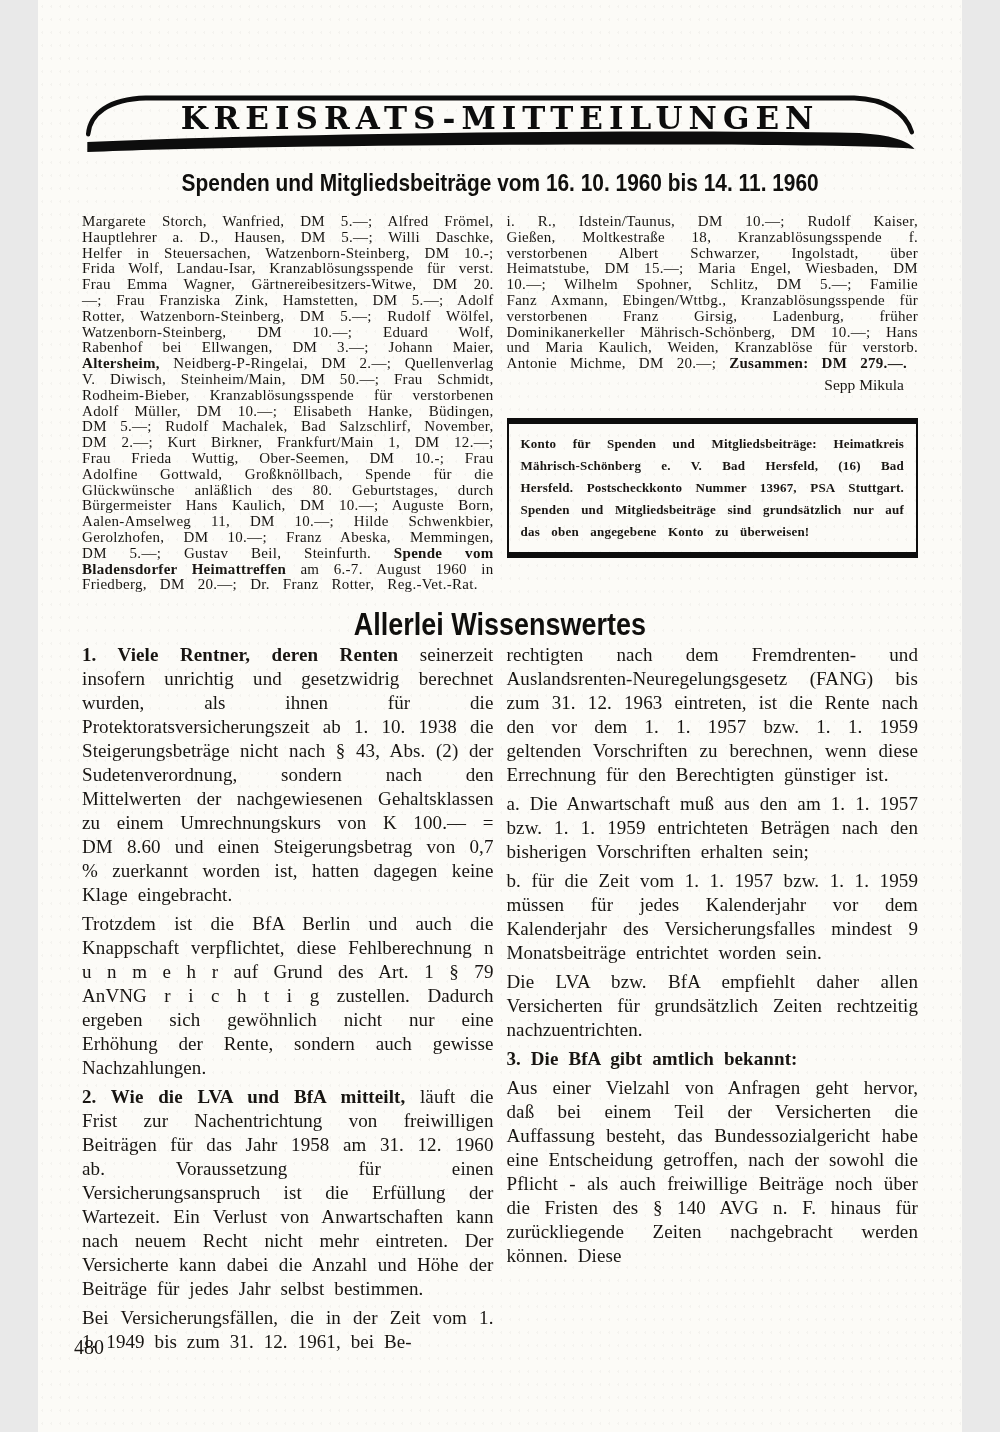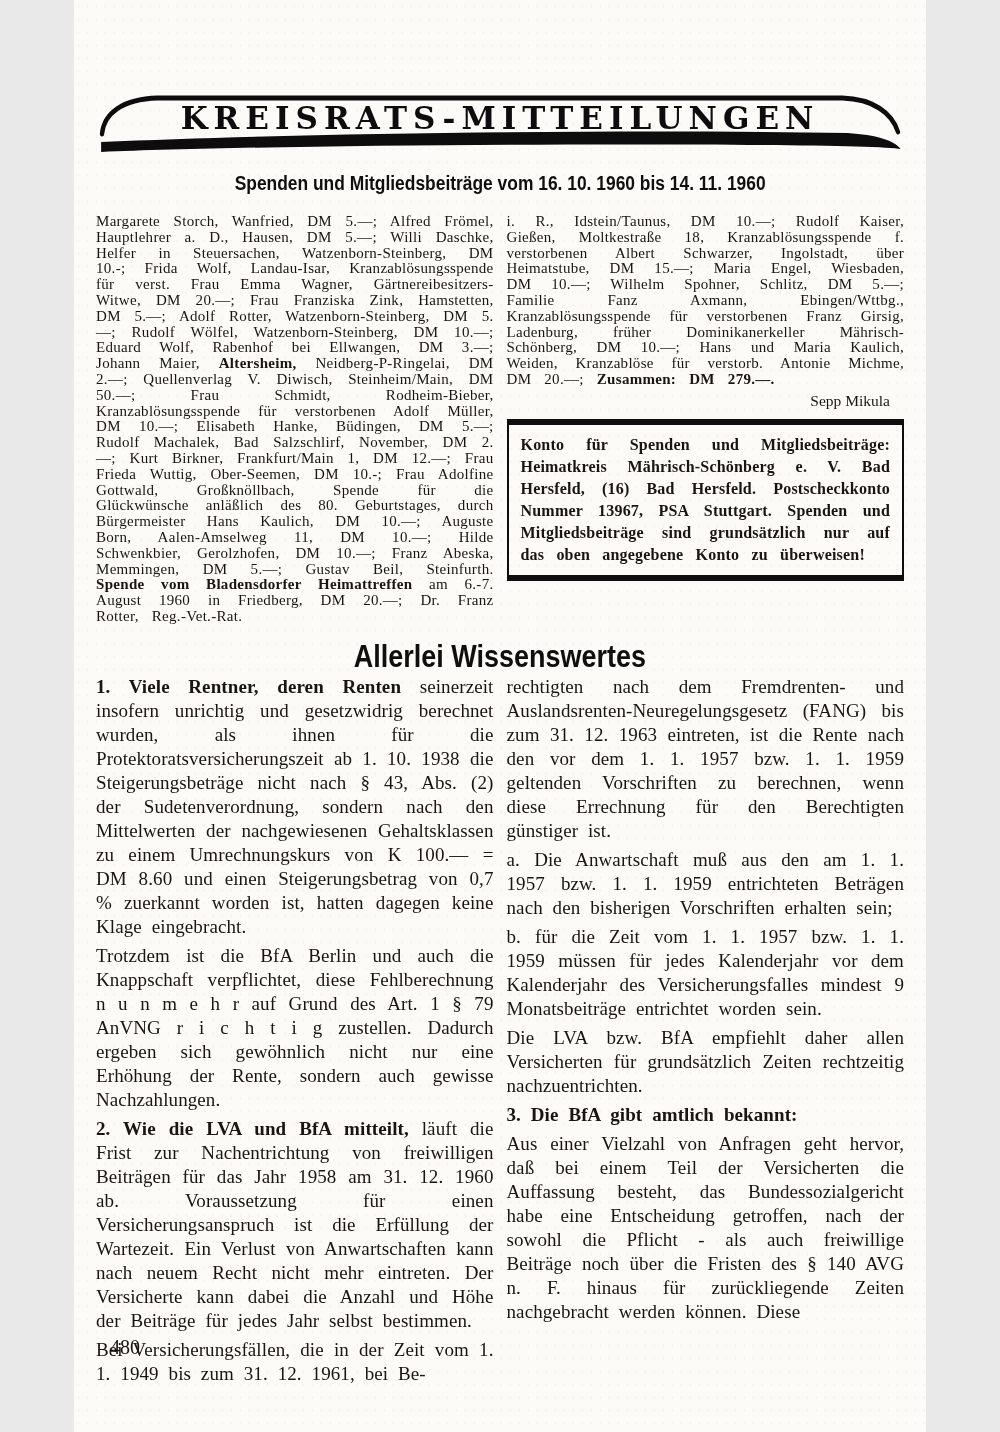--- a/index.html
+++ b/index.html
@@ -1,55 +1,55 @@
 <!DOCTYPE html>
 <html><head>
 <meta charset="utf-8">
 <style>
   * { margin:0; padding:0; box-sizing:border-box; }
   html,body { background:#e9e9e9; }
   .page {
-    width:852px; height:1432px; margin:0 auto; position:relative;
+    width:924px; height:1432px; margin:0 auto; position:relative;
     background:#fcfbf7;
     background-image: radial-gradient(rgba(40,35,25,0.035) 1px, transparent 1px);
     background-size: 9px 13px;
     overflow:hidden;
-    padding:86px 22px 0;
+    padding:86px 44px 0;
     font-family:"Liberation Serif", serif;
     color:#181512;
   }
   
   .banner { position:relative; height:74px; margin-bottom:6px; }
   .banner svg { position:absolute; left:0; top:0; width:100%; height:100%; }
   .banner-title {
     position:absolute; left:0; right:0; top:14px; text-align:center;
     font-family:"DejaVu Serif", serif; font-weight:bold;
     font-size:31px; letter-spacing:6px; color:#0d0d0d; white-space:nowrap;
   }
   
   .headline { text-align:center; font-family:"Liberation Sans", sans-serif; font-weight:bold; color:#100f0d; }
   .headline .squeeze { display:inline-block; transform:scaleX(0.87); transform-origin:center; white-space:nowrap; }
-  .don-title { font-size:20px; line-height:34px; margin:6px 0 14px; }
+  .don-title { font-size:24px; line-height:34px; margin:6px 0 14px; }
   .allerlei-title { font-size:31px; line-height:36px; margin:14px 0 0; }
   
   .columns { display:flex; gap:13px; }
   .col { flex:1 1 0; min-width:0; }
   
   .don-text {
     font-size:15px; line-height:15.8px; text-align:justify;
     letter-spacing:0.3px; word-spacing:9px;
   }
   .b { font-weight:bold; }
   .signature { text-align:right; padding-right:14px; font-size:15.5px; margin-top:4px; }
   .konto-box {
-    margin-top:9px;
+    margin-top:24px;
     border-top:6px solid #0d0d0d; border-bottom:6px solid #0d0d0d;
     border-left:2px solid #0d0d0d; border-right:2px solid #0d0d0d;
     padding:9px 12px;
-    font-weight:bold; font-size:16px; line-height:22px;
+    font-weight:bold; font-size:13px; line-height:22px;
     text-align:justify; word-spacing:8px; letter-spacing:0.2px;
   }
   
   .article {
     font-size:19px; line-height:24px; text-align:justify;
     letter-spacing:0.1px; word-spacing:5px;
   }
   .article .para { margin-bottom:5px; }
   
   .page-number { position:absolute; left:36px; top:1336px; font-size:20px; color:#181512; }

